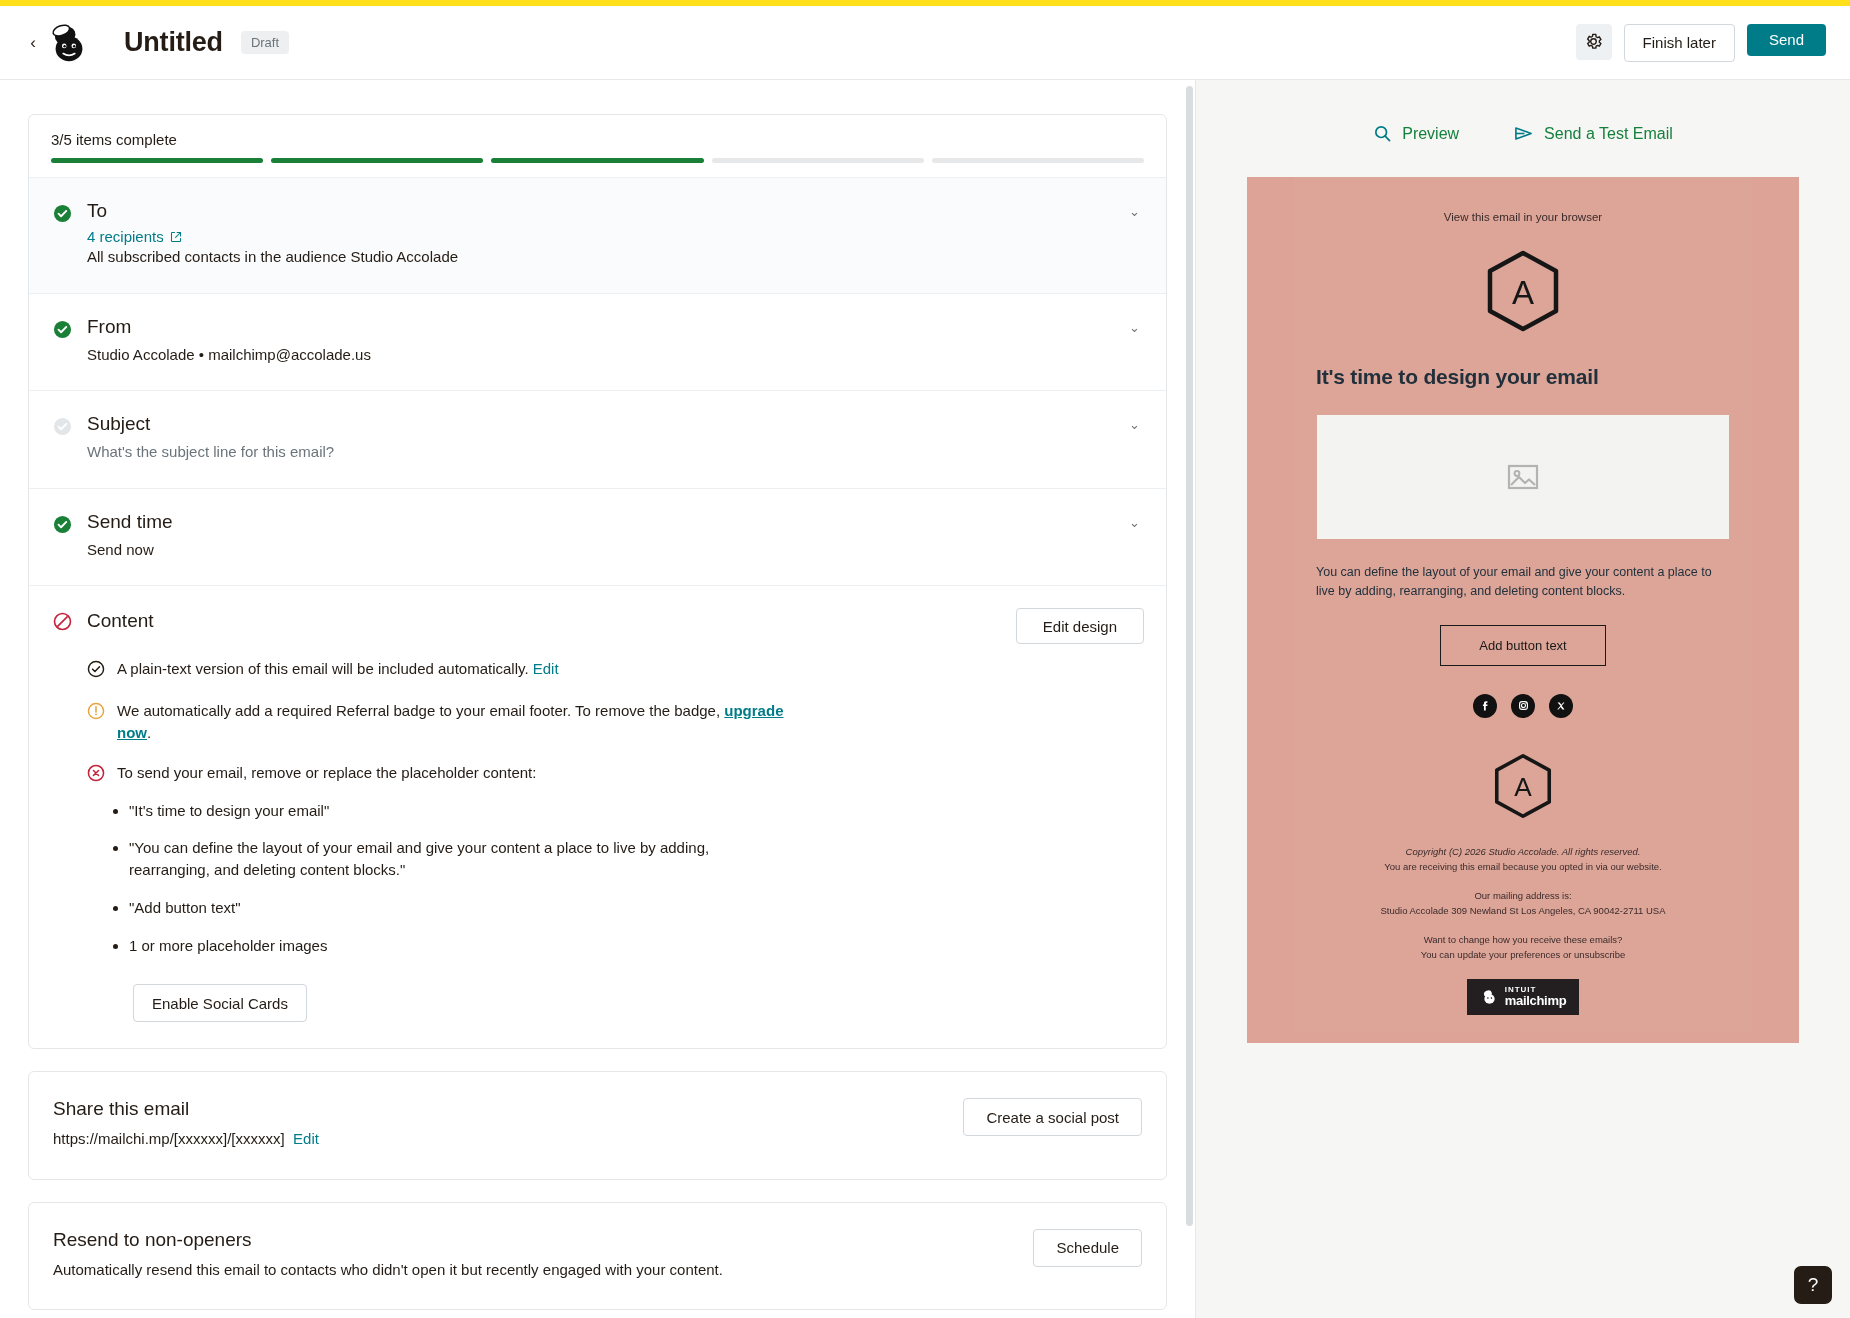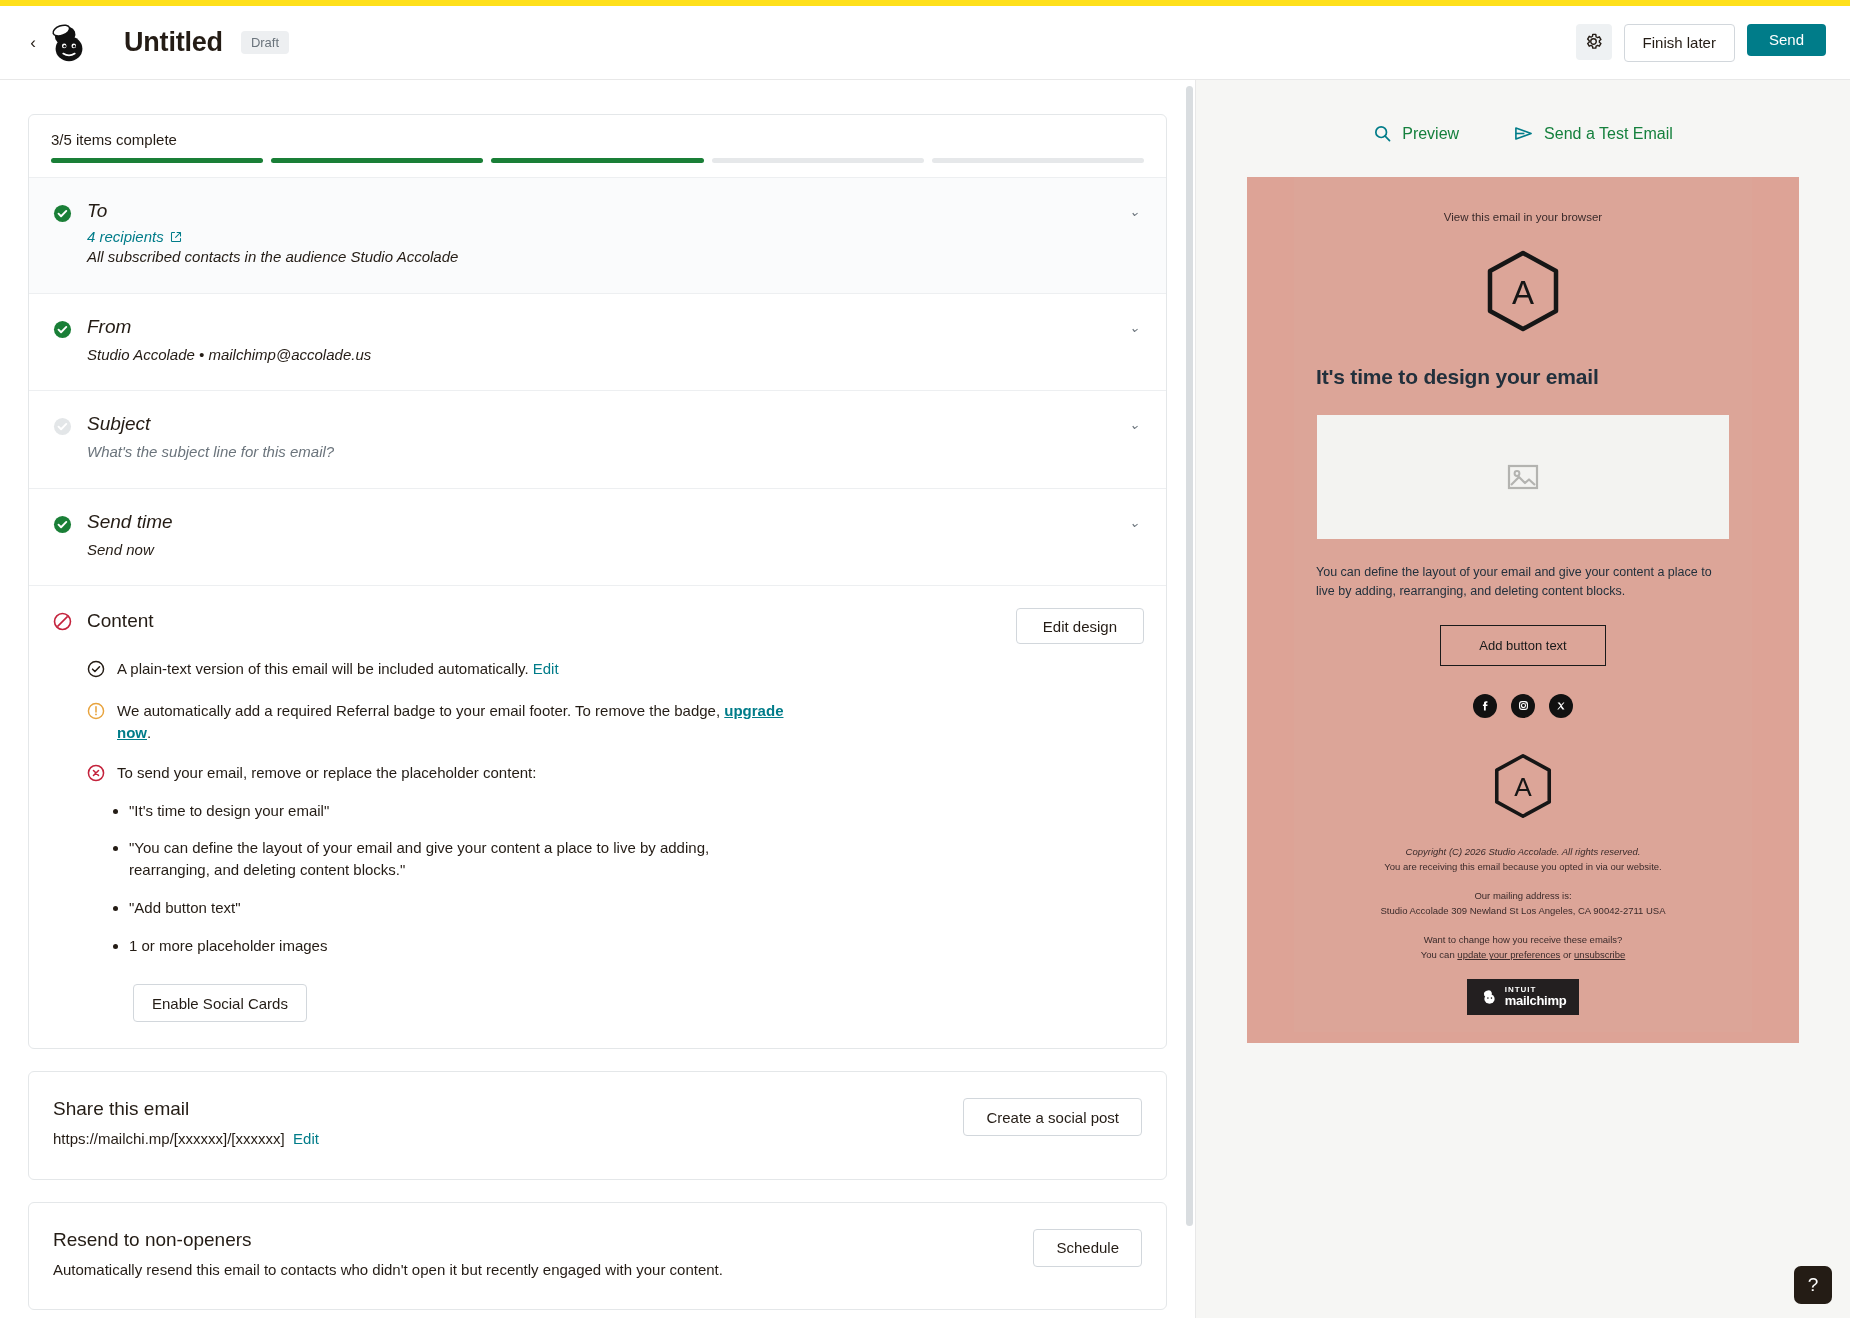--- a/index.html
+++ b/index.html
@@ -82,21 +82,20 @@
   .progress-head { padding: 16px 22px 14px 22px; }
   .progress-label { font-size: 15px; color: #241c15; margin-bottom: 10px; }
   .progress-bars { display: flex; gap: 8px; }
   .progress-seg { height: 5px; flex: 1; border-radius: 3px; background: #e6e8ea; }
   .progress-seg.done { background: #1a7f37; }
 
   
   .check-row {
     display: flex; padding: 22px 22px 24px 24px; position: relative;
     border-top: 1px solid #edeff1;
-    font-style: italic;
   }
   .check-row.first { border-top: 1px solid #edeff1; }
   .check-row.shaded { background: #fafbfc; }
   .status-ic { width: 34px; flex: 0 0 34px; padding-top: 4px; }
   .row-body { flex: 1; }
   .row-title { font-size: 19px; color: #241c15; margin-bottom: 6px; }
   .row-sub { font-size: 15px; color: #241c15; line-height: 1.5; }
   .row-sub.muted { color: #6b747c; }
   .link-teal { color: #007c89; text-decoration: none; cursor: pointer; }
   .link-teal.recipients { font-size: 15px; display: inline-flex; align-items: center; gap: 6px; }
@@ -179,21 +178,21 @@
   }
   .social-row { display: flex; justify-content: center; gap: 14px; margin-bottom: 34px; }
   .social-circle {
     width: 24px; height: 24px; border-radius: 50%; background: #111;
     display: flex; align-items: center; justify-content: center; cursor: pointer;
   }
   .hex-logo-small { margin: 0 auto 20px auto; }
   .foot-line { font-size: 9.5px; color: #3b2b2b; line-height: 1.6; }
   .foot-line.ital { font-style: italic; }
   .foot-gap { height: 14px; }
-  .foot-link { color: #3b2b2b; text-decoration: underline; cursor: pointer; }
+  .foot-link { color: #3b2b2b; cursor: pointer; }
   .mc-badge {
     display: inline-flex; align-items: center; gap: 6px; background: #231f20;
     padding: 7px 13px; margin-top: 16px;
   }
   .mc-badge-txt { text-align: left; color: #fff; line-height: 1.05; }
   .mc-intuit { font-size: 8px; font-weight: 700; letter-spacing: 1px; }
   .mc-name { font-size: 13px; font-weight: 700; letter-spacing: -0.3px; }
 
   .help-btn {
     position: absolute; right: 18px; bottom: 14px; width: 38px; height: 38px;

